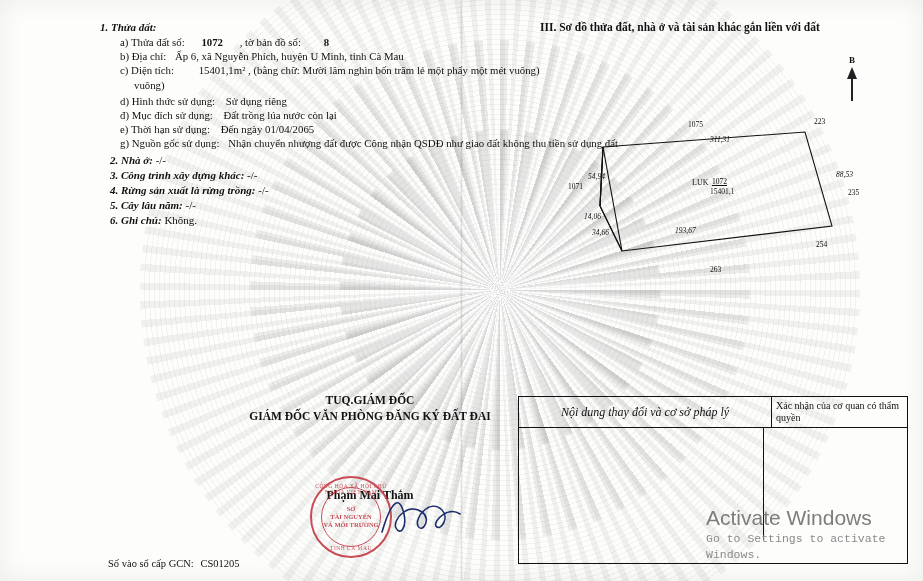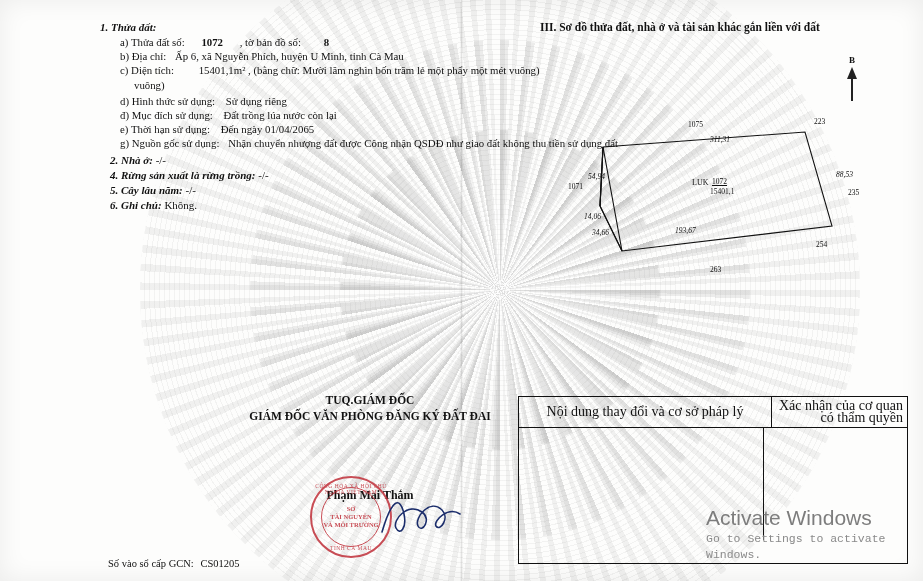--- a/index.html
+++ b/index.html
@@ -90,22 +90,22 @@
   .parcel-wrap{position:absolute;left:560px;top:110px;width:340px;height:190px;}
   .lbl{position:absolute;font-size:7.5px;color:#111;white-space:nowrap;}
   .lbl.it{font-style:italic;}
 
   
   .tableIV{position:absolute;left:518px;top:396px;width:388px;height:166px;
     border:1px solid #111;}
   .tableIV .hd{height:22px;border-bottom:1px solid #111;display:flex;align-items:center;justify-content:center;
     font-weight:bold;font-size:10.5px;}
   .tableIV .sub{height:30px;border-bottom:1px solid #111;display:flex;}
-  .tableIV .sub .c1{flex:0 0 244px;border-right:1px solid #111;display:flex;align-items:center;justify-content:center;font-size:14px;text-align:center;padding:0 4px;}
-  .tableIV .sub .c2{flex:1;display:flex;align-items:center;justify-content:center;font-size:14px;text-align:right;line-height:12px;padding:0 4px;}
+  .tableIV .sub .c1{flex:0 0 244px;border-right:1px solid #111;display:flex;align-items:center;justify-content:center;font-size:12px;text-align:center;padding:0 4px;font-style:italic;}
+  .tableIV .sub .c2{flex:1;display:flex;align-items:center;justify-content:center;font-size:10px;text-align:left;line-height:12px;padding:0 4px;}
   .tableIV .body{height:112px;display:flex;}
   .tableIV .body .c1{flex:0 0 244px;border-right:1px solid #111;}
   .tableIV .body .c2{flex:1;}
 
   
   .sig{position:absolute;left:225px;top:392px;width:290px;text-align:center;}
   .sig .place{font-size:11px;line-height:16px;}
   .sig .hw{font-family:"Liberation Serif", serif;font-style:italic;}
   .sig .l1{font-weight:bold;font-size:11.5px;line-height:16px;letter-spacing:.2px;}
   .sig .l2{font-weight:bold;font-size:11.5px;line-height:16px;}
@@ -196,20 +196,24 @@
       <span style="padding-left:8px;">Đến ngày 01/04/2065</span>
     </div>
 
     <div class="row">
       <span>g) Nguồn gốc sử dụng:</span>
       <span style="padding-left:6px;">Nhận chuyển nhượng đất được Công nhận QSDĐ như giao đất không thu tiền sử dụng đất</span>
     </div>
 
     <div class="item-line" style="margin-top:2px;">
       <span>2. Nhà ở:</span>
+      <span class="val">-/-</span>
+    </div>
+    <div class="item-line">
+      <span>3. Công trình xây dựng khác:</span>
       <span class="val">-/-</span>
     </div>
     <div class="item-line">
       <span>4. Rừng sản xuất là rừng trồng:</span>
       <span class="val">-/-</span>
     </div>
     <div class="item-line">
       <span>5. Cây lâu năm:</span>
       <span class="val">-/-</span>
     </div>

